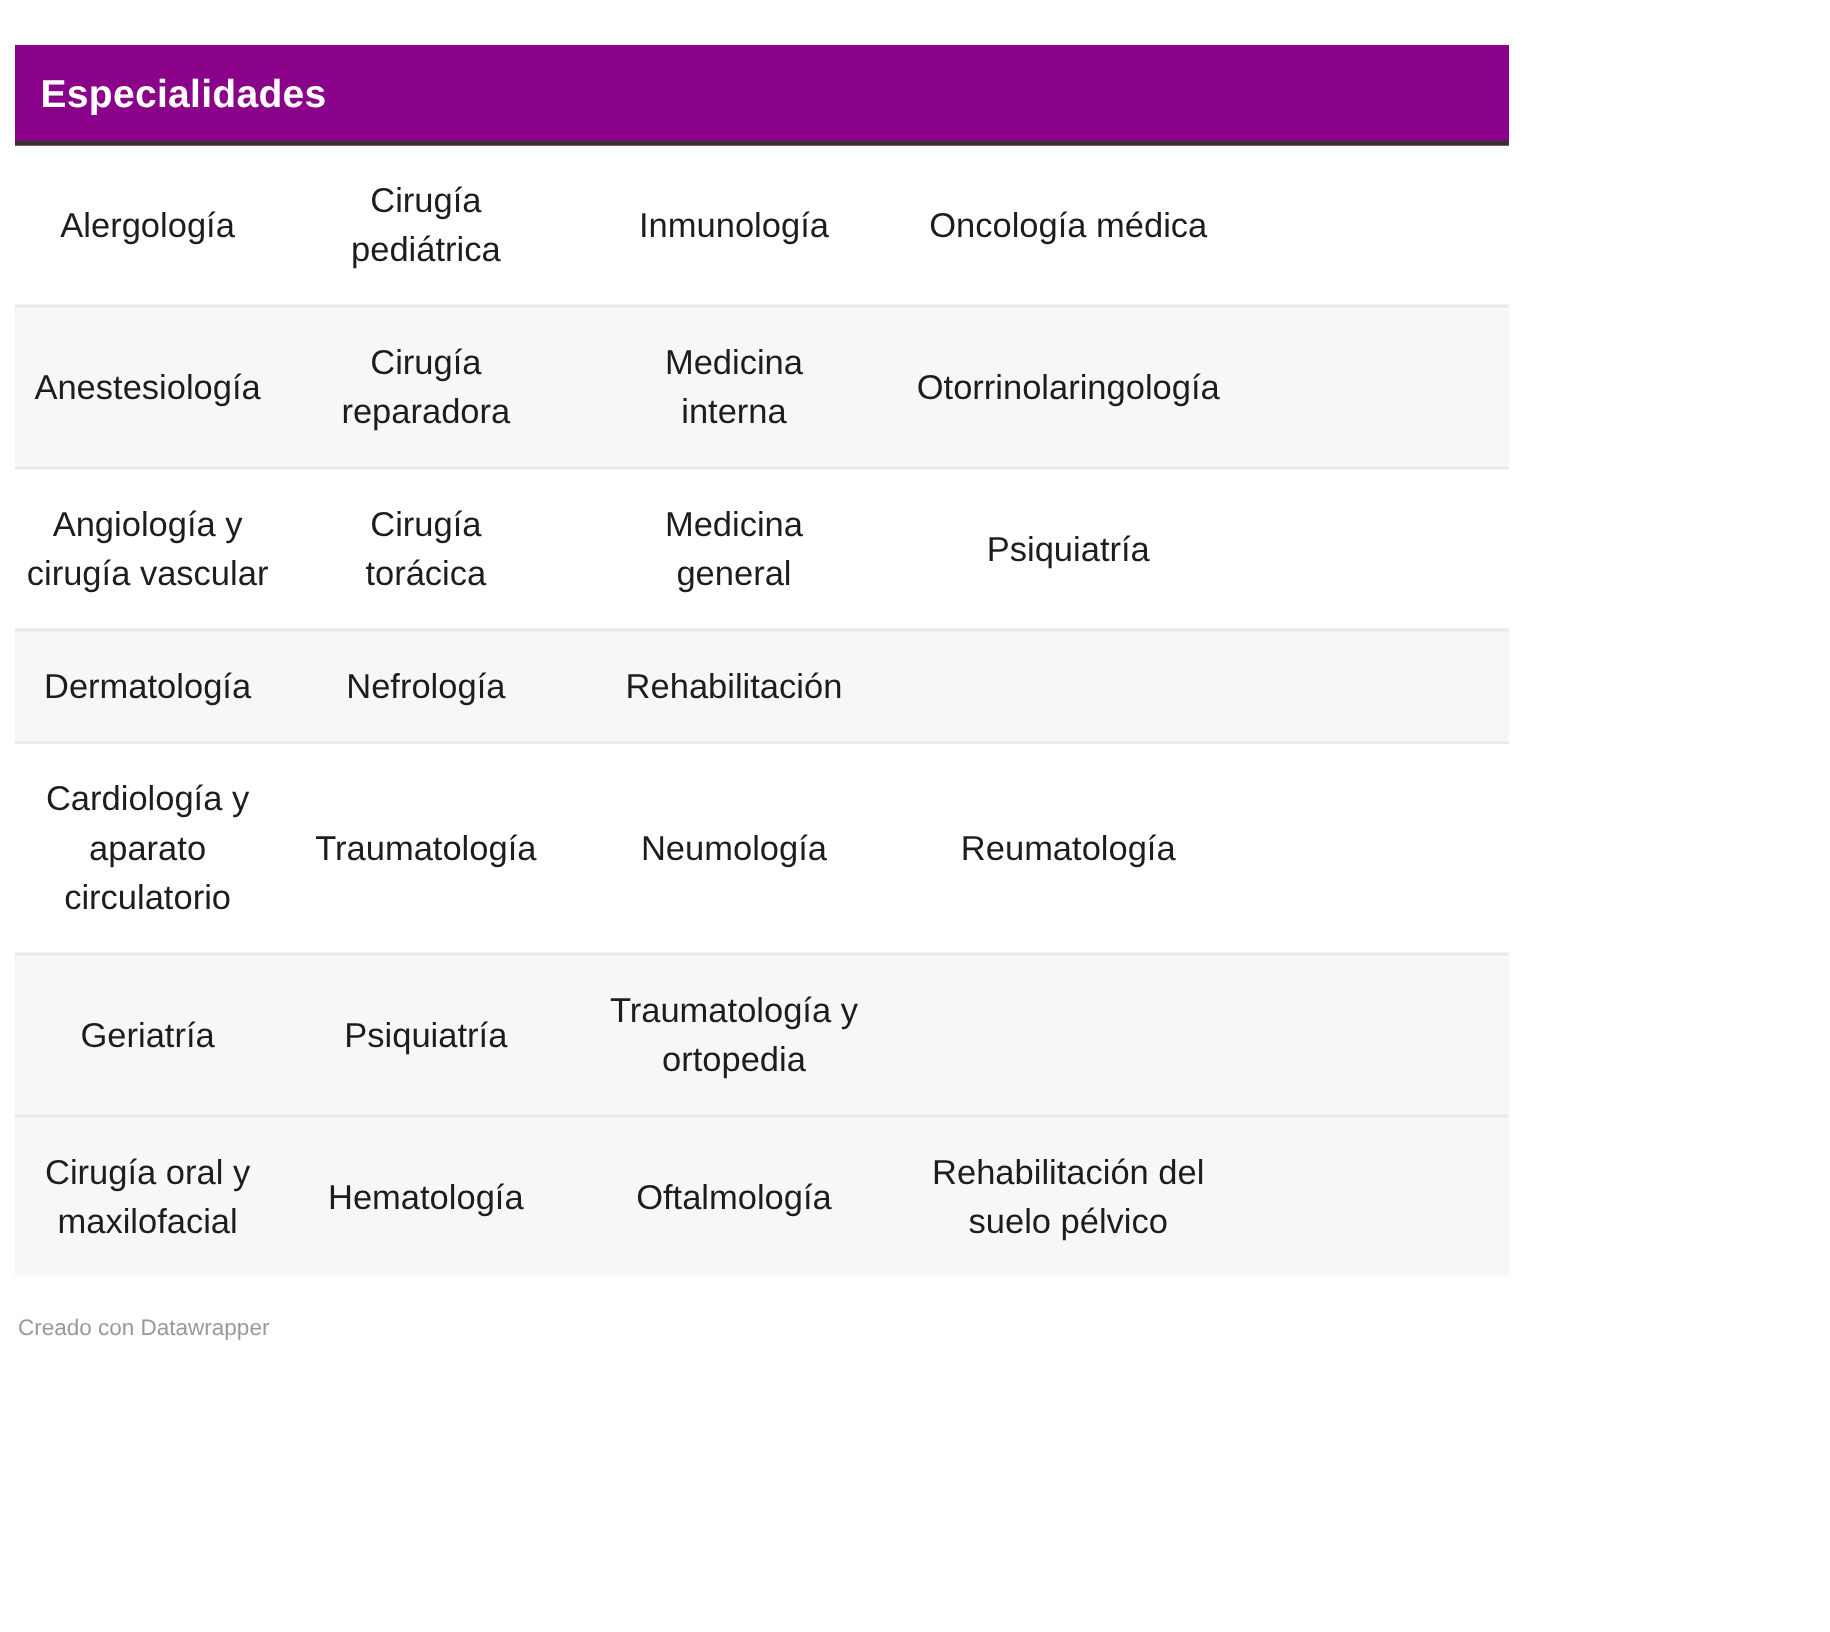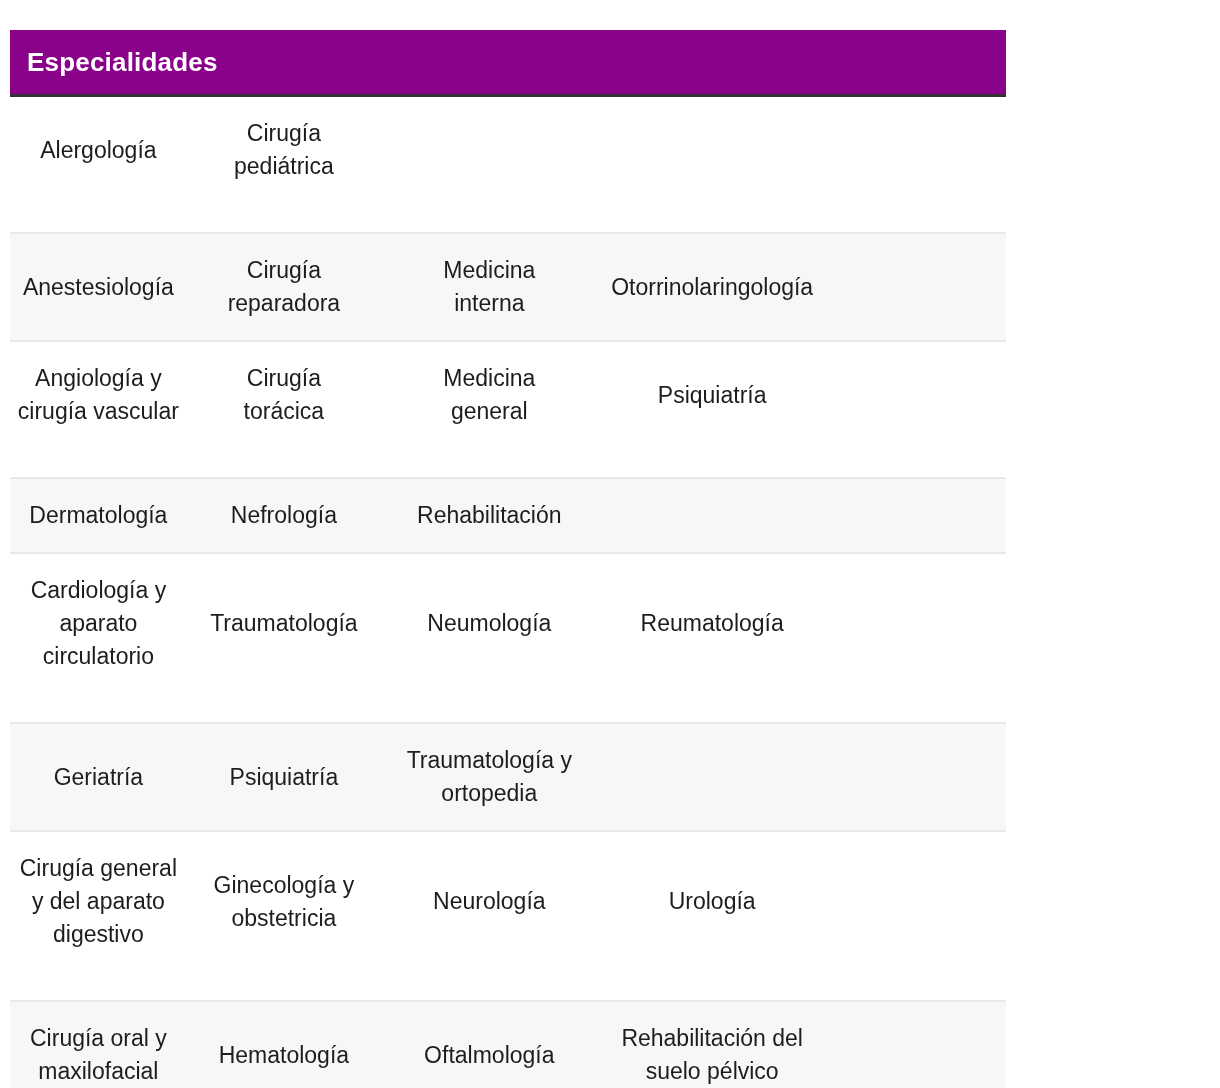--- a/index.html
+++ b/index.html
@@ -38,21 +38,21 @@
     font-weight: 700;
     color: var(--header-text);
     letter-spacing: 0.2px;
   }
   .spec-table { width: 100%; }
   .row {
     display: grid;
     grid-template-columns: 17.75% 19.5% 21.75% 23% auto;
   }
   .row + .row { border-top: 2px solid var(--row-border); }
-  .row.striped { background: var(--row-stripe); margin-top: 29px; }
+  .row.striped { background: var(--row-stripe); }
   .cell {
     display: flex;
     align-items: center;
     justify-content: center;
     padding: 20px 6px;
   }
   .cell-text {
     text-align: center;
     font-size: 23px;
     line-height: 33px;
@@ -81,20 +81,26 @@
     <h1>Especialidades</h1>
   </header>
 
   <div class="spec-table" id="spec-table">
       <div class="row">
         <div class="cell col1">
           <div class="cell-text">Alergología</div>
         </div>
         <div class="cell col2">
           <div class="cell-text">Cirugía pediátrica</div>
+        </div>
+        <div class="cell col3">
+          <div class="cell-text">Inmunología</div>
+        </div>
+        <div class="cell col4">
+          <div class="cell-text">Oncología médica</div>
         </div>
       </div>
       <div class="row striped">
         <div class="cell col1">
           <div class="cell-text">Anestesiología</div>
         </div>
         <div class="cell col2">
           <div class="cell-text">Cirugía reparadora</div>
         </div>
         <div class="cell col3">
@@ -147,34 +153,20 @@
         <div class="cell col2">
           <div class="cell-text">Geriatría</div>
         </div>
         <div class="cell col3">
           <div class="cell-text">Psiquiatría</div>
         </div>
         <div class="cell col4">
           <div class="cell-text">Traumatología y ortopedia</div>
         </div>
       </div>
-      <div class="row">
-        <div class="cell col1">
-          <div class="cell-text">Cirugía general y del aparato digestivo</div>
-        </div>
-        <div class="cell col2">
-          <div class="cell-text">Ginecología y obstetricia</div>
-        </div>
-        <div class="cell col3">
-          <div class="cell-text">Neurología</div>
-        </div>
-        <div class="cell col4">
-          <div class="cell-text">Urología</div>
-        </div>
-      </div>
       <div class="row striped">
         <div class="cell col1">
           <div class="cell-text">Cirugía oral y maxilofacial</div>
         </div>
         <div class="cell col2">
           <div class="cell-text">Hematología</div>
         </div>
         <div class="cell col3">
           <div class="cell-text">Oftalmología</div>
         </div>

